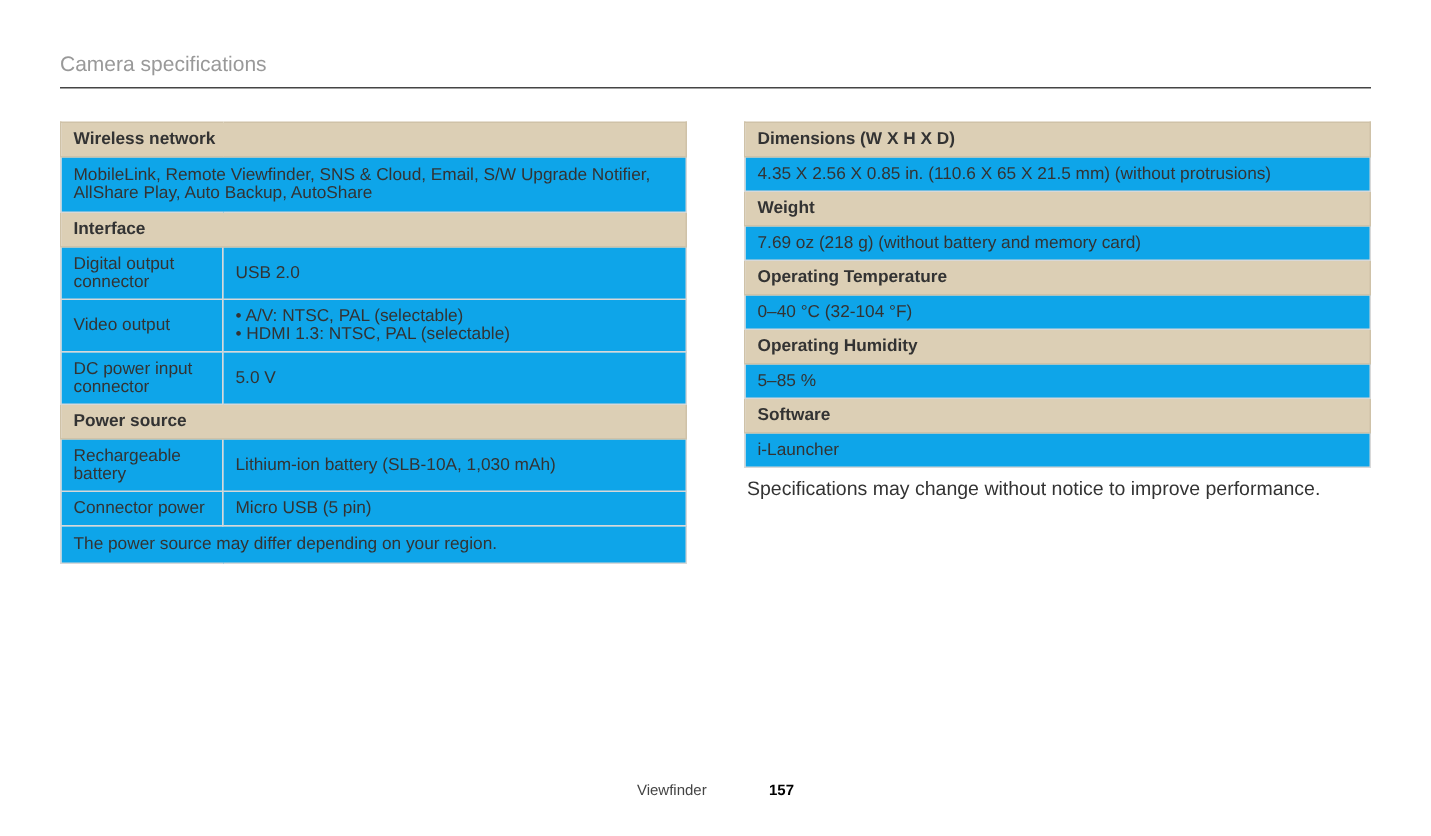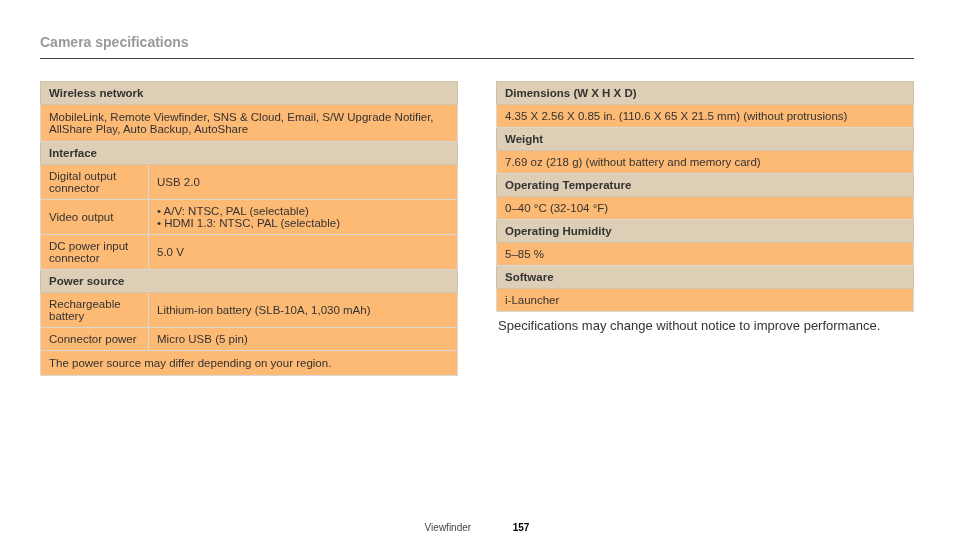--- a/index.html
+++ b/index.html
@@ -9,21 +9,21 @@
     color: #333;
     background: #fff;
     width: 954px;
     height: 557px;
     position: relative;
     padding: 34px 40px 0 40px;
   }
   .page-title {
     color: #999;
     font-size: 14px;
-    font-weight: 700;
+    font-weight: 400;
     padding-bottom: 8px;
     border-bottom: 1px solid #444;
     margin-bottom: 22px;
   }
   .columns {
     display: flex;
     gap: 38px;
   }
   .col {
     flex: 1;
@@ -38,21 +38,21 @@
     background: #dccfb5;
     text-align: left;
     font-weight: bold;
     padding: 5px 8px;
     border: 1px solid #cfc2a8;
   }
   td {
     border: 1px solid #d8d8d8;
     padding: 5px 8px;
     vertical-align: middle;
-    background: #fdba74;
+    background: #0ea5e9;
   }
   td.label {
     width: 108px;
   }
   td.fullrow {
     border: 1px solid #d8d8d8;
     padding: 6px 8px;
   }
   ul.bullets {
     list-style: none;

